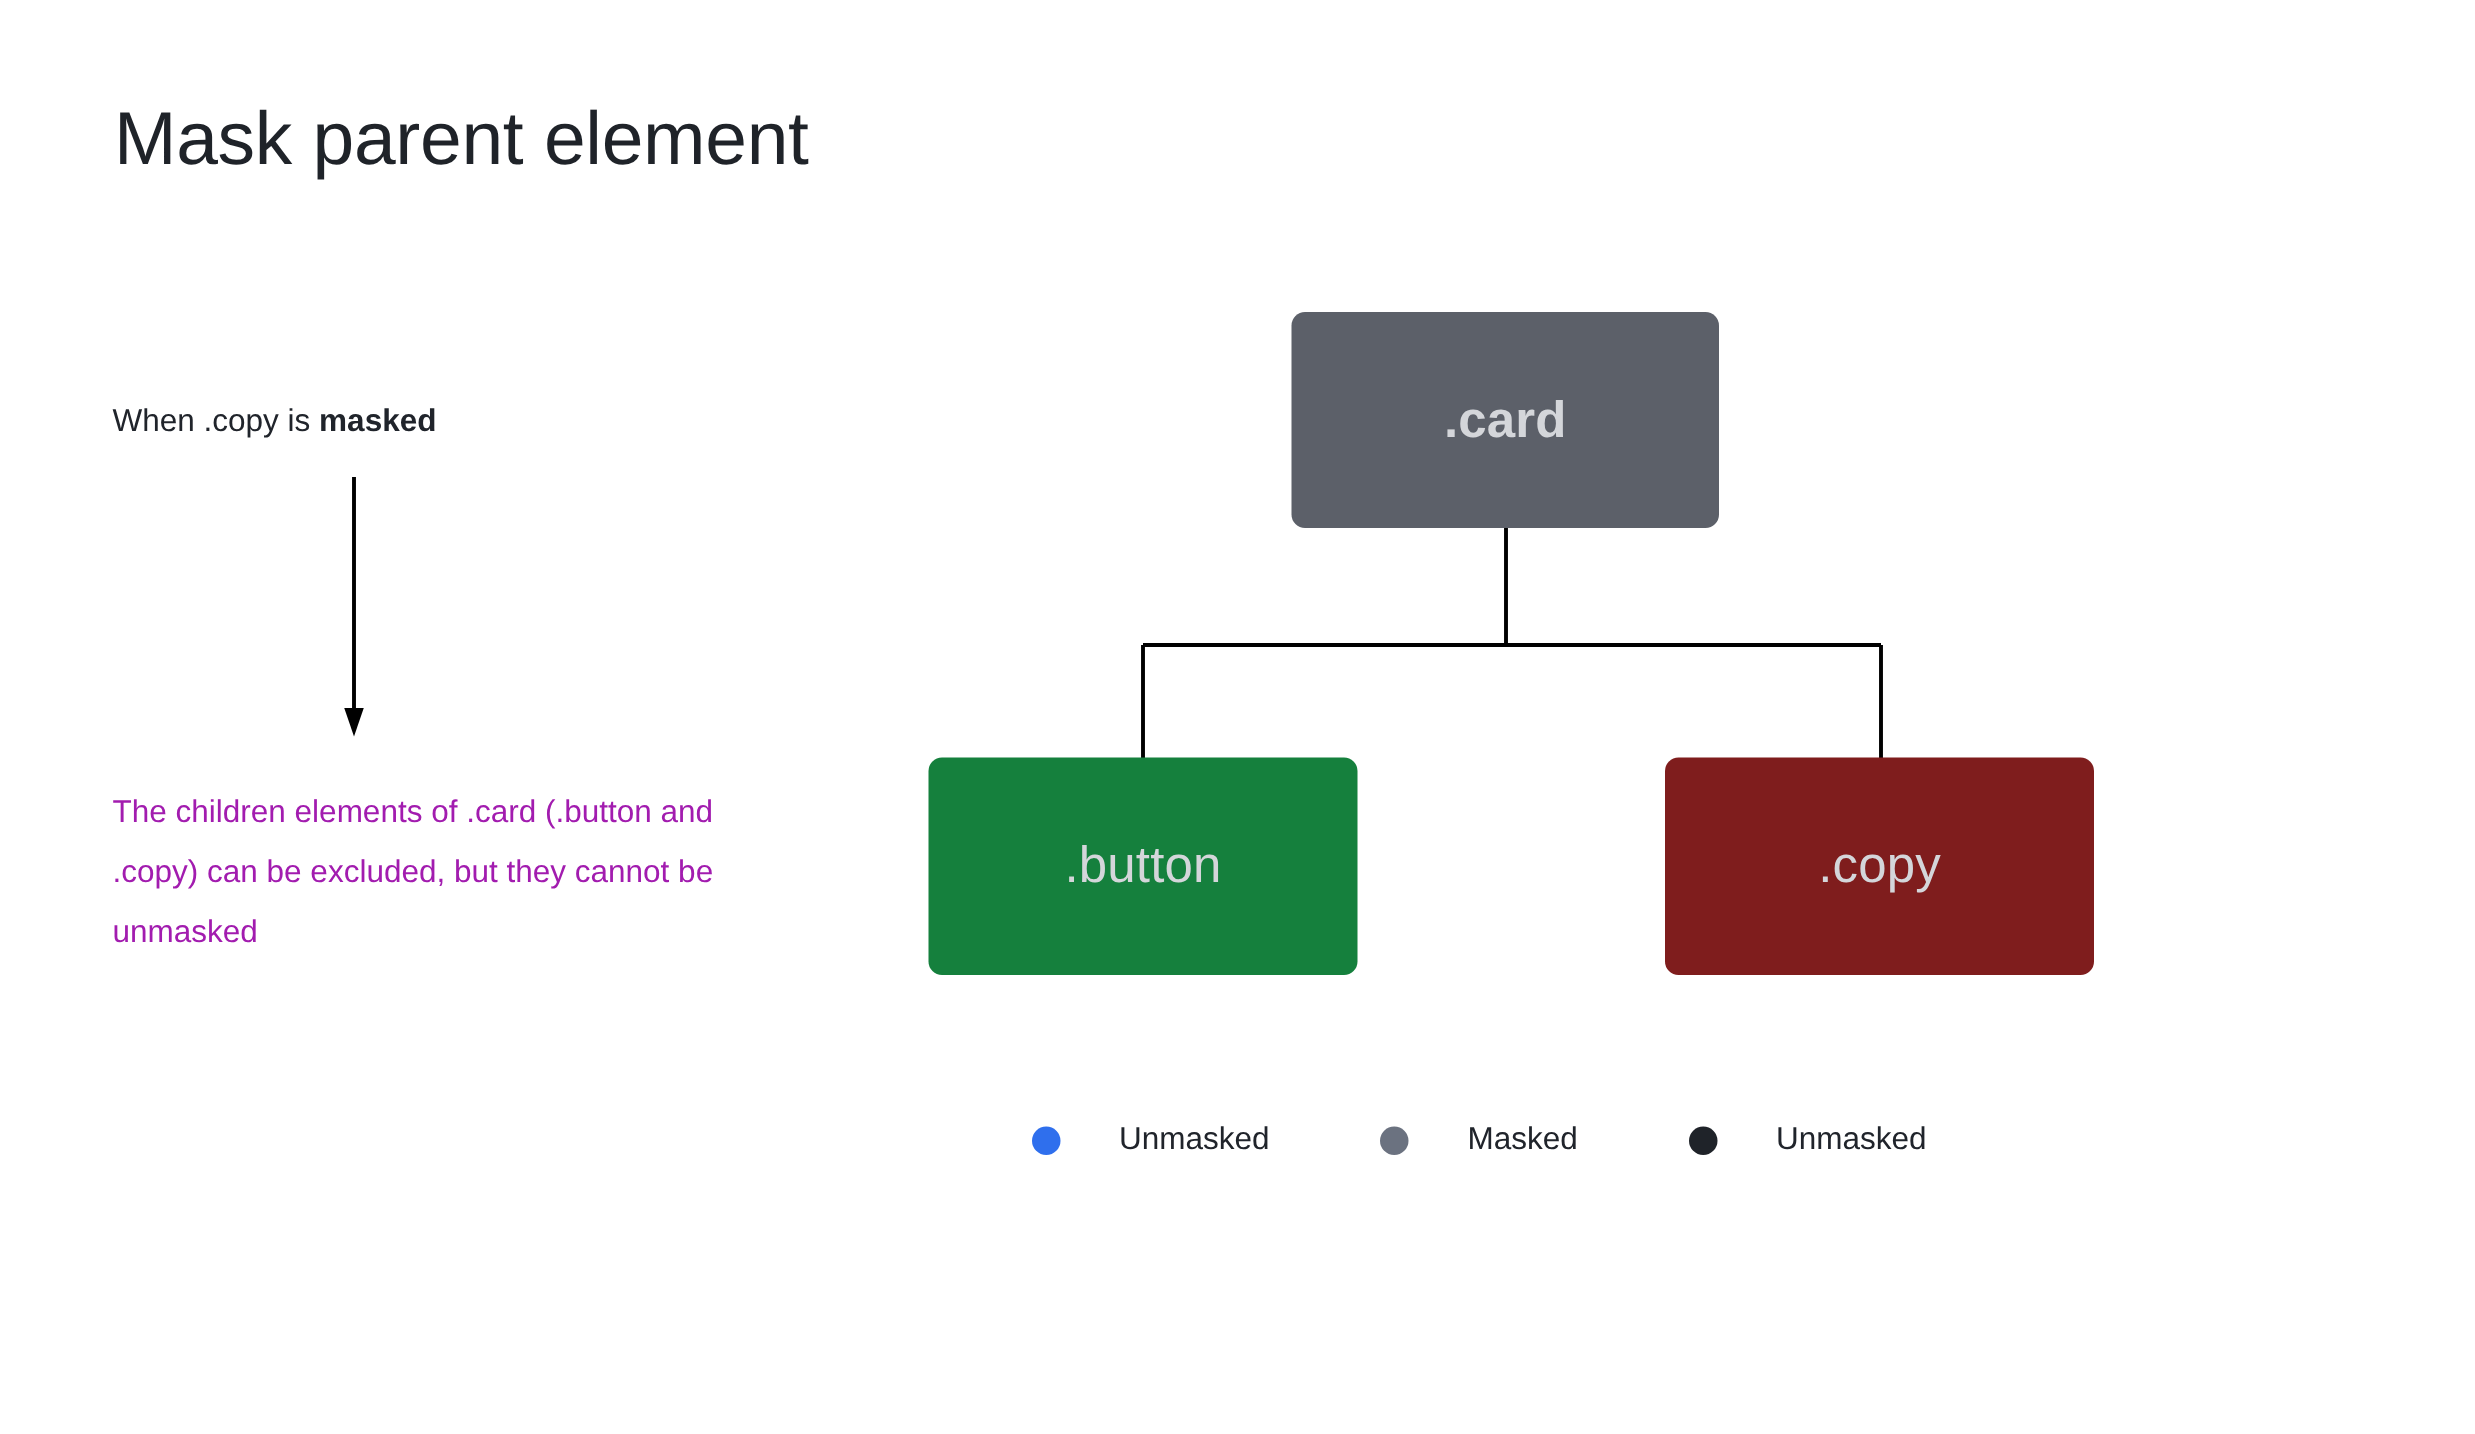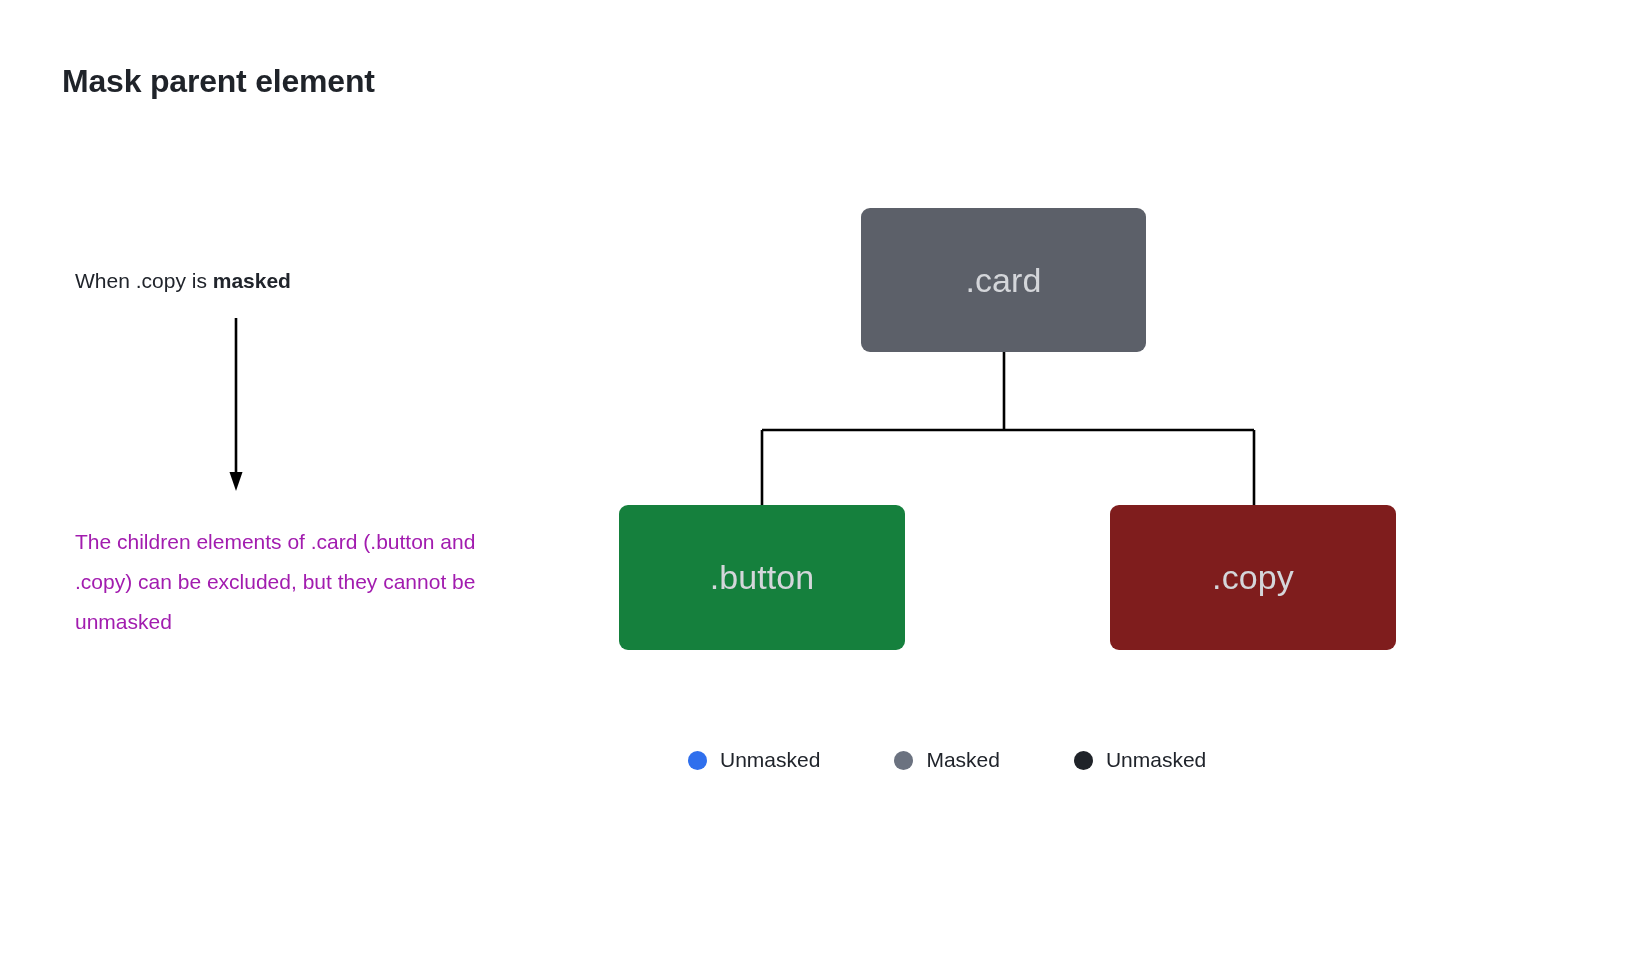--- a/index.html
+++ b/index.html
@@ -11,24 +11,24 @@
     height: 956px;
     background: #ffffff;
     font-family: "Liberation Sans", sans-serif;
     color: #1f2329;
     overflow: hidden;
     position: relative;
   }
 
   #page-title {
     position: absolute;
-    left: 62px;
+    left: 76px;
     top: 63px;
-    font-size: 32px;
-    font-weight: 700;
+    font-size: 50px;
+    font-weight: 400;
     letter-spacing: -0.2px;
     color: #1f2329;
     white-space: nowrap;
   }
 
   
   .caption-top {
     position: absolute;
     left: 75px;
     top: 266px;
@@ -73,20 +73,21 @@
     justify-content: center;
     font-size: 34px;
     letter-spacing: 0.1px;
   }
 
   #node-card {
     left: 861px;
     top: 208px;
     width: 285px;
     height: 144px;
+    font-weight: bold;
   }
   #node-button {
     left: 619px;
     top: 505px;
     width: 286px;
     height: 145px;
   }
   #node-copy {
     left: 1110px;
     top: 505px;
@@ -99,20 +100,21 @@
     position: absolute;
     left: 688px;
     top: 748px;
     display: flex;
     align-items: center;
   }
   .legend-item {
     display: flex;
     align-items: center;
     margin-right: 74px;
+    gap: 26px;
   }
   .legend-item:last-child { margin-right: 0; }
   .legend-dot {
     width: 19px;
     height: 19px;
     border-radius: 50%;
     margin-right: 13px;
     flex: 0 0 auto;
   }
   .legend-label {

